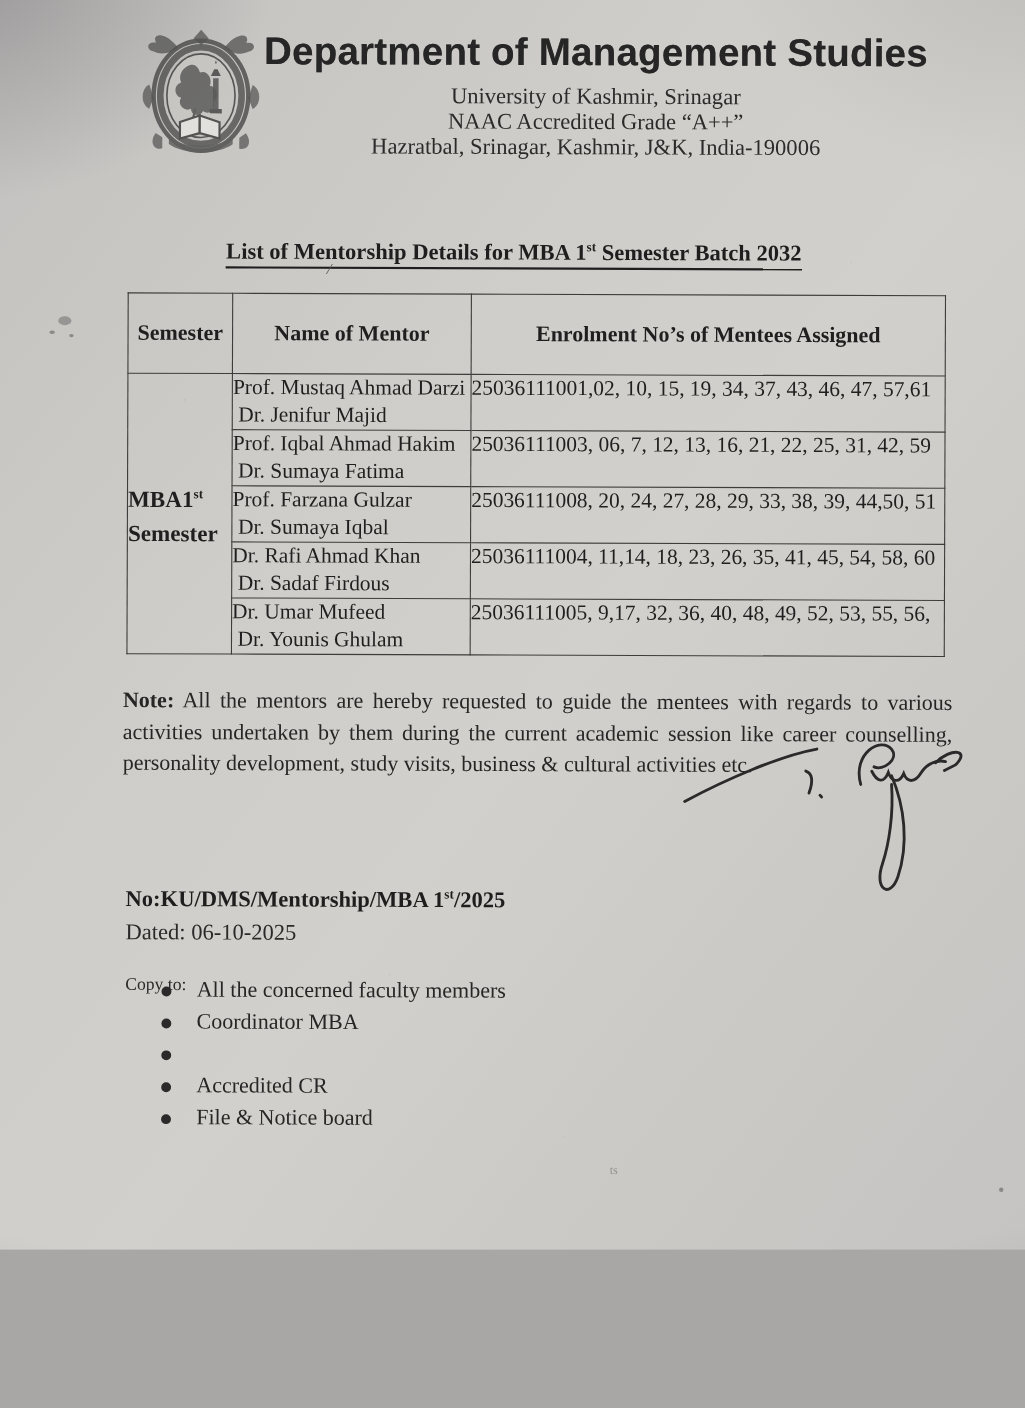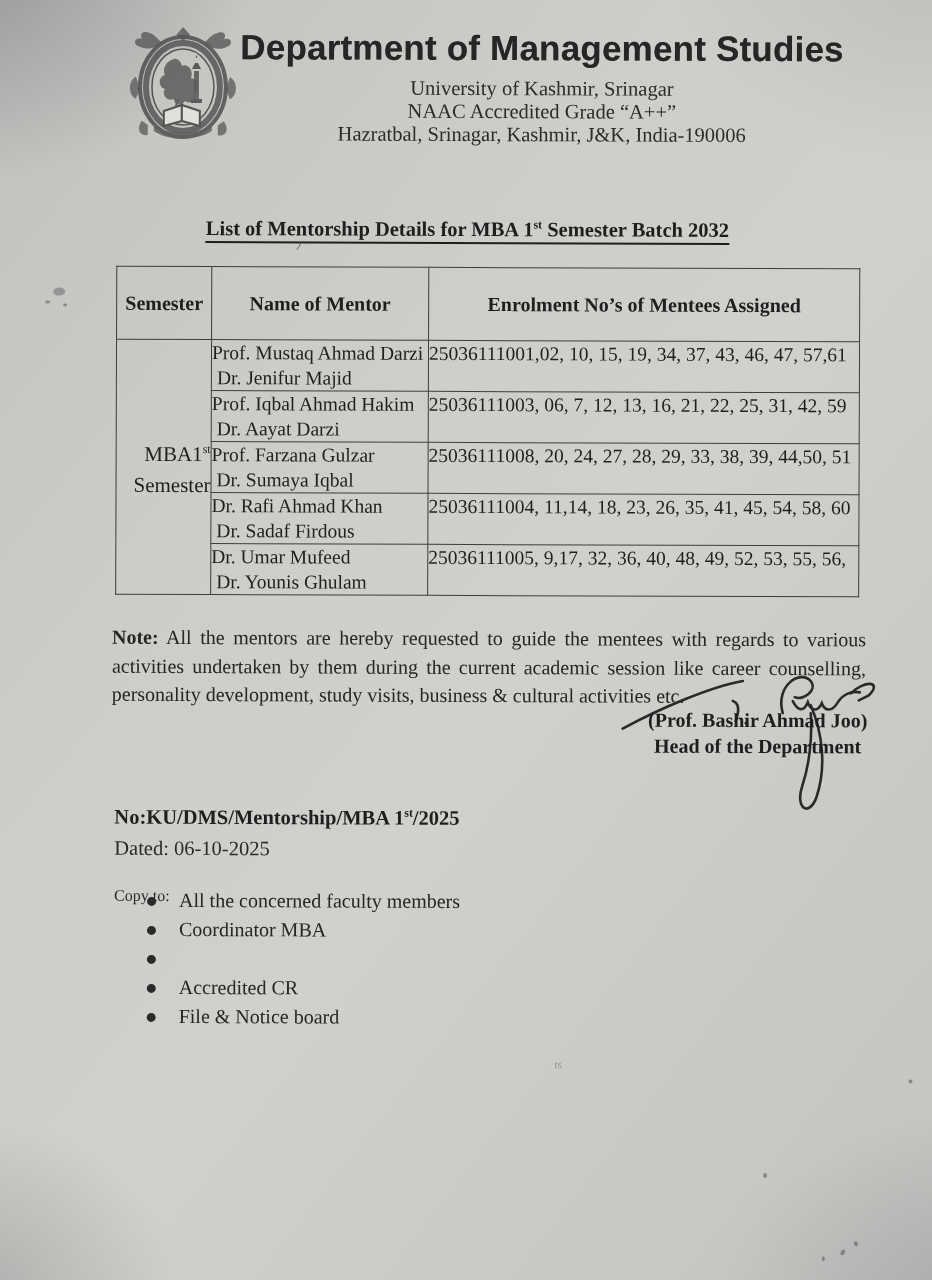--- a/index.html
+++ b/index.html
@@ -2,21 +2,21 @@
 <html><head>
 <meta charset="utf-8">
 <style>
   html,body{margin:0;padding:0;}
   body{
     width:932px;height:1280px;overflow:hidden;
     background:#a9a7a5;
     font-family:"Liberation Serif", serif;
   }
   .page{
-    position:relative;width:932px;height:1280px;overflow:hidden;
+    position:relative;width:932px;height:1136px;overflow:hidden;
     background:
       radial-gradient(420px 320px at -40px -40px, rgba(80,80,86,.38), rgba(80,80,86,0) 70%),
       radial-gradient(380px 300px at 975px 1320px, rgba(95,95,100,.28), rgba(95,95,100,0) 70%),
       radial-gradient(300px 260px at -30px 1300px, rgba(95,95,100,.30), rgba(95,95,100,0) 70%),
       radial-gradient(420px 300px at 960px -40px, rgba(110,110,115,.18), rgba(110,110,115,0) 70%),
       linear-gradient(128deg,#c3c1bf 0%, #cfcdc9 34%, #d2d0cc 55%, #cbc9c6 78%, #c6c4c2 100%);
     color:#232323;
   }
   .sheet{position:absolute;inset:0;transform:rotate(0.2deg);}
   
@@ -45,21 +45,21 @@
     border-collapse:collapse;table-layout:fixed;
     font-size:19.5px;color:#1f1f1f;
   }
   .tbl col.c1{width:95px;} .tbl col.c2{width:217px;} .tbl col.c3{width:431px;}
   .tbl th,.tbl td{border:1.6px solid #3d3d3d;padding:0;}
   .tbl thead th{height:72px;font-size:20px;font-weight:bold;text-align:center;vertical-align:middle;}
   .tbl td{height:50px;vertical-align:top;}
   .mentor-cell{padding:3px 4px 0 8px;line-height:25px;margin-left:13px;}
   .mentor2{padding-left:5px;}
   .enrol-cell{padding:3px 2px 0 8px;line-height:25px;white-space:nowrap;}
-  .sem-cell{vertical-align:middle !important;text-align:right;font-weight:normal;font-size:21px;padding-left:8px;line-height:31px;}
+  .sem-cell{vertical-align:middle !important;text-align:left;font-weight:bold;font-size:21px;padding-left:8px;line-height:31px;}
   
   .note{
     position:absolute;left:112px;top:604px;width:754px;
     font-size:20px;line-height:28.5px;text-align:justify;color:#262626;
   }
   .note b{font-size:20px;}
   
   .sigblock{position:absolute;left:638px;top:706px;width:240px;text-align:center;font-weight:bold;font-size:20px;line-height:26px;color:#1e1e1e;}
   .sig-svg{position:absolute;left:615px;top:650px;width:290px;height:160px;pointer-events:none;}
   .sig-svg path{fill:none;stroke:#2a2a2a;stroke-width:2.6;stroke-linecap:round;}
@@ -156,21 +156,21 @@
           </td>
           <td class="mentor-cell">
             <span>Prof. Mustaq Ahmad Darzi</span><br>
             <span class="mentor2">Dr. Jenifur Majid</span>
           </td>
           <td class="enrol-cell">25036111001,02, 10, 15, 19, 34, 37, 43, 46, 47, 57,61</td>
         </tr>
         <tr>
           <td class="mentor-cell">
             <span>Prof. Iqbal Ahmad Hakim</span><br>
-            <span class="mentor2">Dr. Aayat Darzi</span>
+            <span class="mentor2">Dr. Sumaya Fatima</span>
           </td>
           <td class="enrol-cell">25036111003, 06, 7, 12, 13, 16, 21, 22, 25, 31, 42, 59</td>
         </tr>
         <tr>
           <td class="mentor-cell">
             <span>Prof. Farzana Gulzar</span><br>
             <span class="mentor2">Dr. Sumaya Iqbal</span>
           </td>
           <td class="enrol-cell">25036111008, 20, 24, 27, 28, 29, 33, 38, 39, 44,50, 51</td>
         </tr>
@@ -195,24 +195,20 @@
 
     <svg class="sig-svg" viewBox="0 0 290 160">
       <path d="M8 78 C45 58, 95 36, 128 30"></path>
       <path d="M118 50 q9 3 3 20"></path>
       <path d="M131 72 l1.5 1.5"></path>
       <path d="M168 62 C160 34, 186 18, 196 30 C203 39, 188 50, 180 46"></path>
       <path d="M178 50 c5 10, 11 11, 15 1 c3 9, 10 10, 14 1 c3 8, 10 9, 16 -1 c5 -8, 14 -12, 22 -10"></path>
       <path d="M236 42 c14 -14, 32 -12, 18 2 l-10 5"></path>
       <path d="M196 54 c12 28, 16 62, 6 92 c-7 20, -22 12, -14 -12 c6 -18, 10 -46, 8 -72"></path>
     </svg>
-    <div class="sigblock">
-      <div>(Prof. Bashir Ahmad Joo)</div>
-      <div>Head of the Department</div>
-    </div>
 
     <div class="refline">
       <span>No:KU/DMS/Mentorship/MBA 1</span><sup class="sm">st</sup><span>/2025</span>
     </div>
     <div class="dated">Dated: 06-10-2025</div>
     <div class="copyto">Copy to:</div>
 
     <ul class="copies">
       <li><span class="bullet"></span><span>All the concerned faculty members</span></li>
       <li><span class="bullet"></span><span>Coordinator MBA</span></li>

